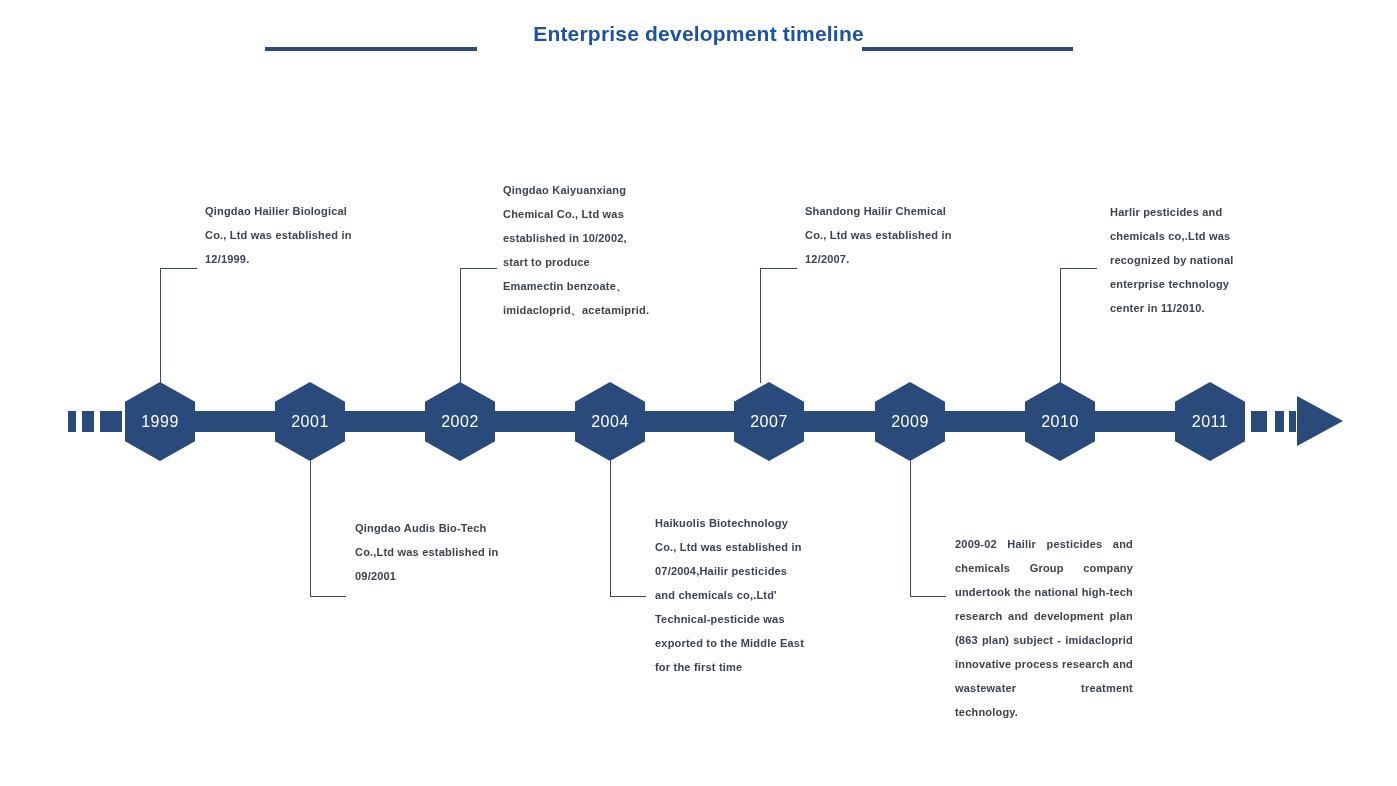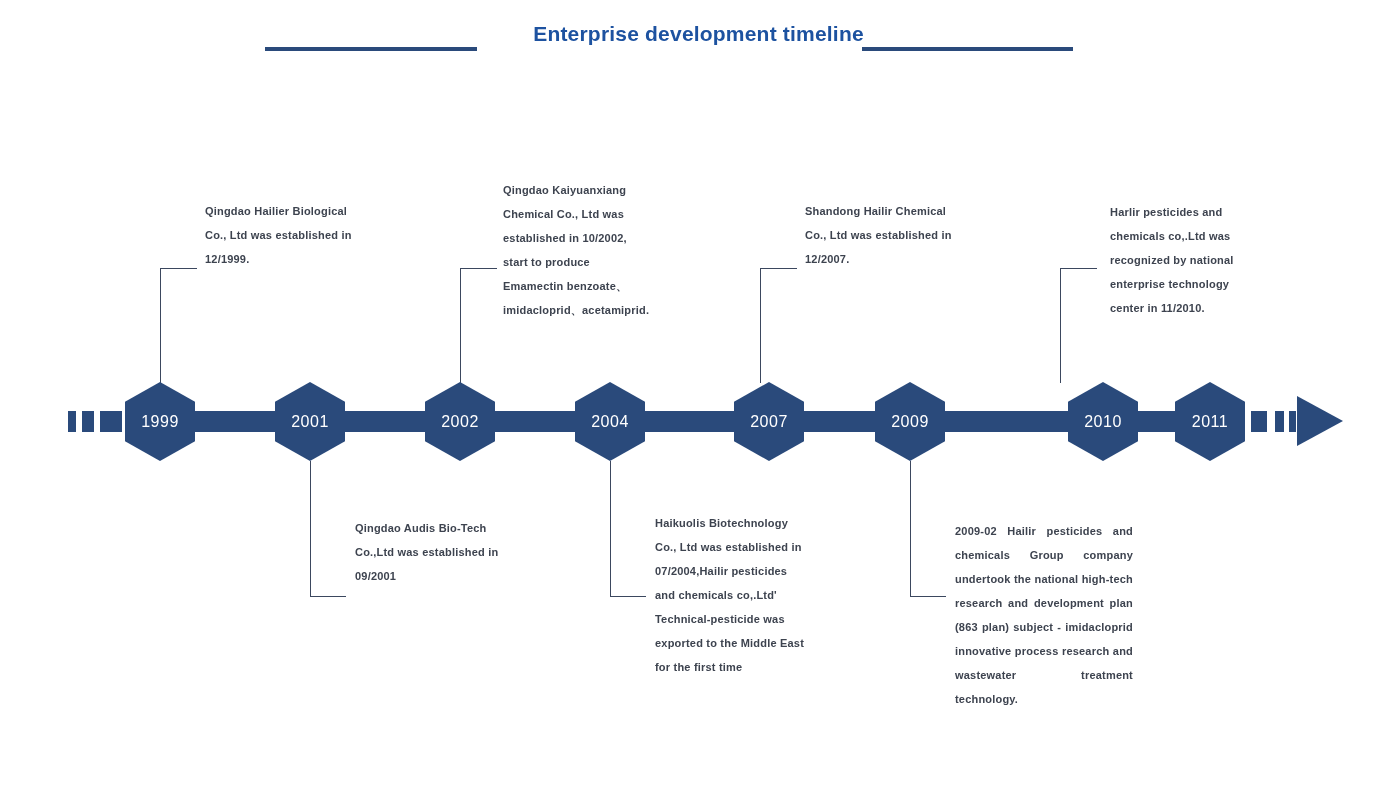--- a/index.html
+++ b/index.html
@@ -72,21 +72,21 @@
     color: #ffffff;
     font-size: 16px;
     letter-spacing: 0.5px;
   }
   .hex.h0 { left: 125px; }
   .hex.h1 { left: 275px; }
   .hex.h2 { left: 425px; }
   .hex.h3 { left: 575px; }
   .hex.h4 { left: 734px; align-items: center; }
   .hex.h5 { left: 875px; }
-  .hex.h6 { left: 1068px; align-items: center; }
+  .hex.h6 { left: 1025px; align-items: center; }
   .hex.h7 { left: 1175px; }
 
   
   .connector { position: absolute; }
   .connector.up {
     top: 268px; height: 114px; width: 36px;
     border-left: 1px solid #3b475e;
     border-top: 1px solid #3b475e;
   }
   .connector.down {
@@ -110,21 +110,21 @@
     font-weight: bold;
     color: #3d434f;
     letter-spacing: 0.2px;
     white-space: pre-line;
   }
   .desc.d0 { left: 205px;  top: 199px; width: 185px; }
   .desc.d1 { left: 355px;  top: 516px; width: 185px; }
   .desc.d2 { left: 503px;  top: 178px; width: 195px; }
   .desc.d3 { left: 655px;  top: 511px; width: 190px; }
   .desc.d4 { left: 805px;  top: 199px; width: 185px; }
-  .desc.d5 { left: 955px;  top: 519px; width: 178px; text-align: justify; }
+  .desc.d5 { left: 955px;  top: 532px; width: 178px; text-align: justify; }
   .desc.d6 { left: 1110px; top: 200px; width: 165px; }
 </style>
 </head>
 <body>
 
 <div class="page">
 
   <span class="deco-line left"></span>
   <h1 class="page-title">Enterprise development timeline</h1>
   <span class="deco-line right"></span>

